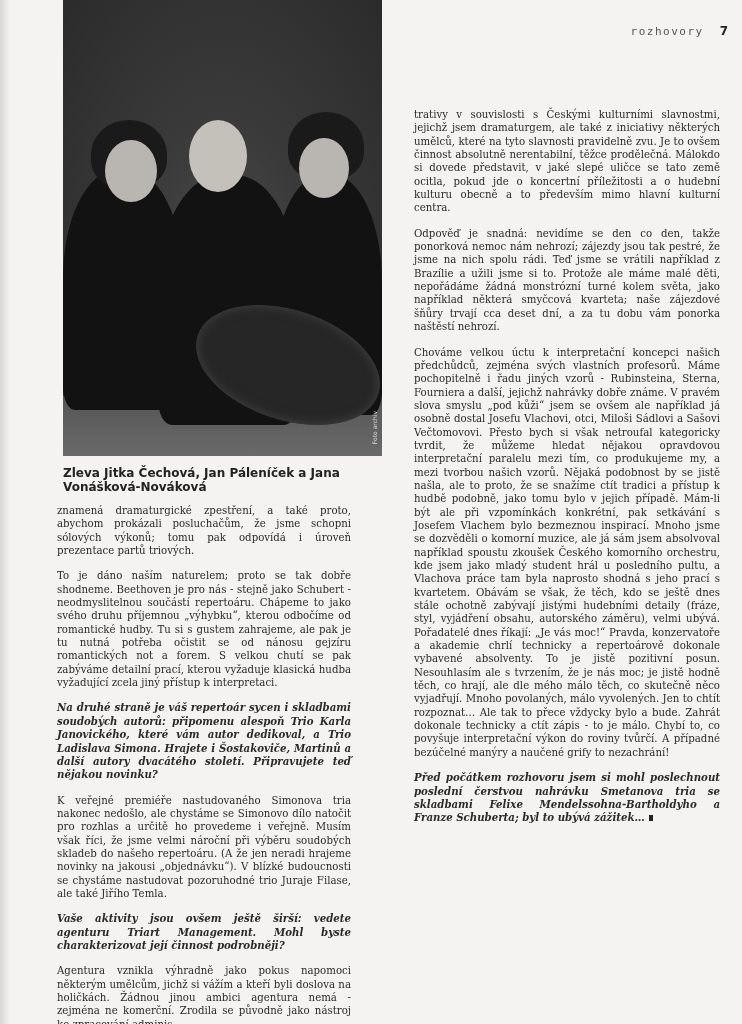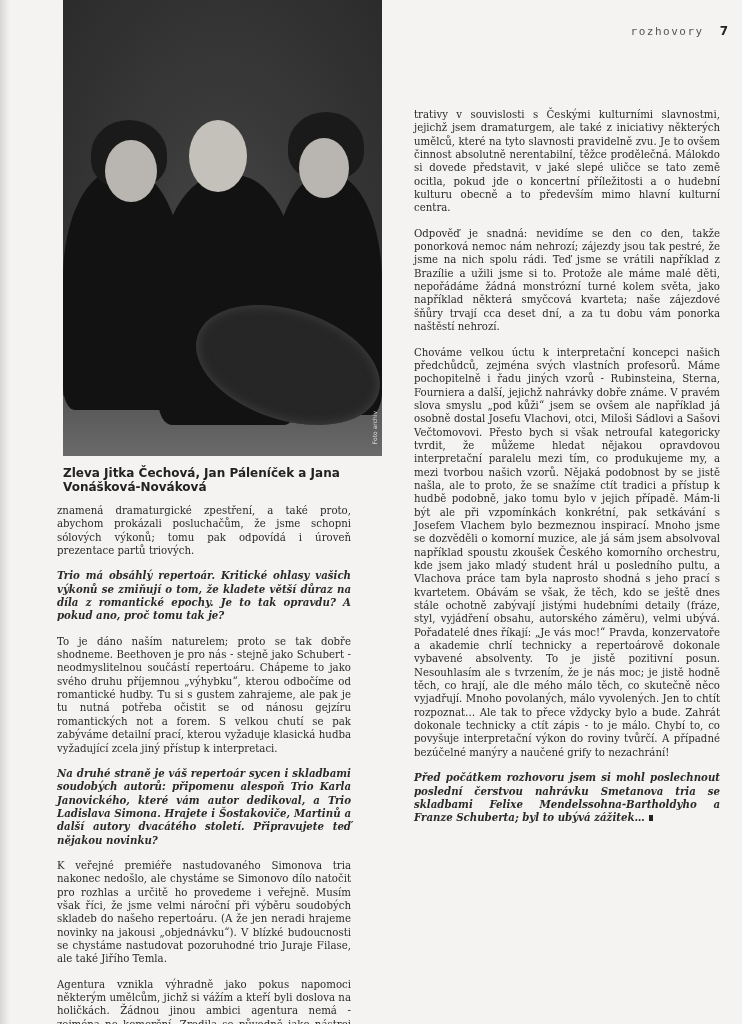--- a/index.html
+++ b/index.html
@@ -92,24 +92,24 @@
   <div class="hair" style="left:225px;top:112px;width:76px;height:68px;"></div>
   <div class="head" style="left:236px;top:138px;width:50px;height:60px;"></div>
   <div class="cello"></div>
   <div class="photo-credit">Foto archiv</div>
 </div>
 
 <div class="caption">Zleva Jitka Čechová, Jan Páleníček a Jana Vonášková-Nováková</div>
 
 <div class="col col-left">
   <p>znamená dramaturgické zpestření, a také proto, abychom prokázali posluchačům, že jsme schopni sólových výkonů; tomu pak odpovídá i úroveň prezentace partů triových.</p>
-  <p class="q">Trio má obsáhlý repertoár. Kritické ohlasy vašich výkonů se zmiňují o tom, že kladete větší důraz na díla z romantické epochy. Je to tak opravdu? A pokud ano, proč tomu tak je?</p>
   <p>To je dáno naším naturelem; proto se tak dobře shodneme. Beethoven je pro nás - stejně jako Schubert - neodmyslitelnou součástí repertoáru. Chápeme to jako svého druhu příjemnou „výhybku“, kterou odbočíme od romantické hudby. Tu si s gustem zahrajeme, ale pak je tu nutná potřeba očistit se od nánosu gejzíru romantických not a forem. S velkou chutí se pak zabýváme detailní prací, kterou vyžaduje klasická hudba vyžadující zcela jiný přístup k interpretaci.</p>
   <p class="q">Na druhé straně je váš repertoár sycen i skladbami soudobých autorů: připomenu alespoň Trio Karla Janovického, které vám autor dedikoval, a Trio Ladislava Simona. Hrajete i Šostakoviče, Martinů a další autory dvacátého století. Připravujete teď nějakou novinku?</p>
   <p>K veřejné premiéře nastudovaného Simonova tria nakonec nedošlo, ale chystáme se Simonovo dílo natočit pro rozhlas a určitě ho provedeme i veřejně. Musím však říci, že jsme velmi nároční při výběru soudobých skladeb do našeho repertoáru. (A že jen neradi hrajeme novinky na jakousi „objednávku“). V blízké budoucnosti se chystáme nastudovat pozoruhodné trio Juraje Filase, ale také Jiřího Temla.</p>
+  <p class="q">Vaše aktivity jsou ovšem ještě širší: vedete agenturu Triart Management. Mohl byste charakterizovat její činnost podrobněji?</p>
   <p>Agentura vznikla výhradně jako pokus napomoci některým umělcům, jichž si vážím a kteří byli doslova na holičkách. Žádnou jinou ambici agentura nemá - zejména ne komerční. Zrodila se původně jako nástroj ke zpracování adminis-</p>
 </div>
 
 <div class="col col-right">
   <p>trativy v souvislosti s Českými kulturními slavnostmi, jejichž jsem dramaturgem, ale také z iniciativy některých umělců, které na tyto slavnosti pravidelně zvu. Je to ovšem činnost absolutně nerentabilní, těžce prodělečná. Málokdo si dovede představit, v jaké slepé uličce se tato země ocitla, pokud jde o koncertní příležitosti a o hudební kulturu obecně a to především mimo hlavní kulturní centra.</p>
   <p>Odpověď je snadná: nevidíme se den co den, takže ponorková nemoc nám nehrozí; zájezdy jsou tak pestré, že jsme na nich spolu rádi. Teď jsme se vrátili například z Brazílie a užili jsme si to. Protože ale máme malé děti, nepořádáme žádná monstrózní turné kolem světa, jako například některá smyčcová kvarteta; naše zájezdové šňůry trvají cca deset dní, a za tu dobu vám ponorka naštěstí nehrozí.</p>
   <p>Chováme velkou úctu k interpretační koncepci našich předchůdců, zejména svých vlastních profesorů. Máme pochopitelně i řadu jiných vzorů - Rubinsteina, Sterna, Fourniera a další, jejichž nahrávky dobře známe. V pravém slova smyslu „pod kůži“ jsem se ovšem ale například já osobně dostal Josefu Vlachovi, otci, Miloši Sádlovi a Sašovi Večtomovovi. Přesto bych si však netroufal kategoricky tvrdit, že můžeme hledat nějakou opravdovou interpretační paralelu mezi tím, co produkujeme my, a mezi tvorbou našich vzorů. Nějaká podobnost by se jistě našla, ale to proto, že se snažíme ctít tradici a přístup k hudbě podobně, jako tomu bylo v jejich případě. Mám-li být ale při vzpomínkách konkrétní, pak setkávání s Josefem Vlachem bylo bezmeznou inspirací. Mnoho jsme se dozvěděli o komorní muzice, ale já sám jsem absolvoval například spoustu zkoušek Českého komorního orchestru, kde jsem jako mladý student hrál u posledního pultu, a Vlachova práce tam byla naprosto shodná s jeho prací s kvartetem. Obávám se však, že těch, kdo se ještě dnes stále ochotně zabývají jistými hudebními detaily (fráze, styl, vyjádření obsahu, autorského záměru), velmi ubývá. Pořadatelé dnes říkají: „Je vás moc!“ Pravda, konzervatoře a akademie chrlí technicky a repertoárově dokonale vybavené absolventy. To je jistě pozitivní posun. Nesouhlasím ale s tvrzením, že je nás moc; je jistě hodně těch, co hrají, ale dle mého málo těch, co skutečně něco vyjadřují. Mnoho povolaných, málo vyvolených. Jen to chtít rozpoznat… Ale tak to přece vždycky bylo a bude. Zahrát dokonale technicky a ctít zápis - to je málo. Chybí to, co povyšuje interpretační výkon do roviny tvůrčí. A případné bezúčelné manýry a naučené grify to nezachrání!</p>
   <p class="q"><span>Před počátkem rozhovoru jsem si mohl poslechnout poslední čerstvou nahrávku Smetanova tria se skladbami Felixe Mendelssohna-Bartholdyho a Franze Schuberta; byl to ubývá zážitek…</span><span class="end-mark"></span></p>
 </div>
 

